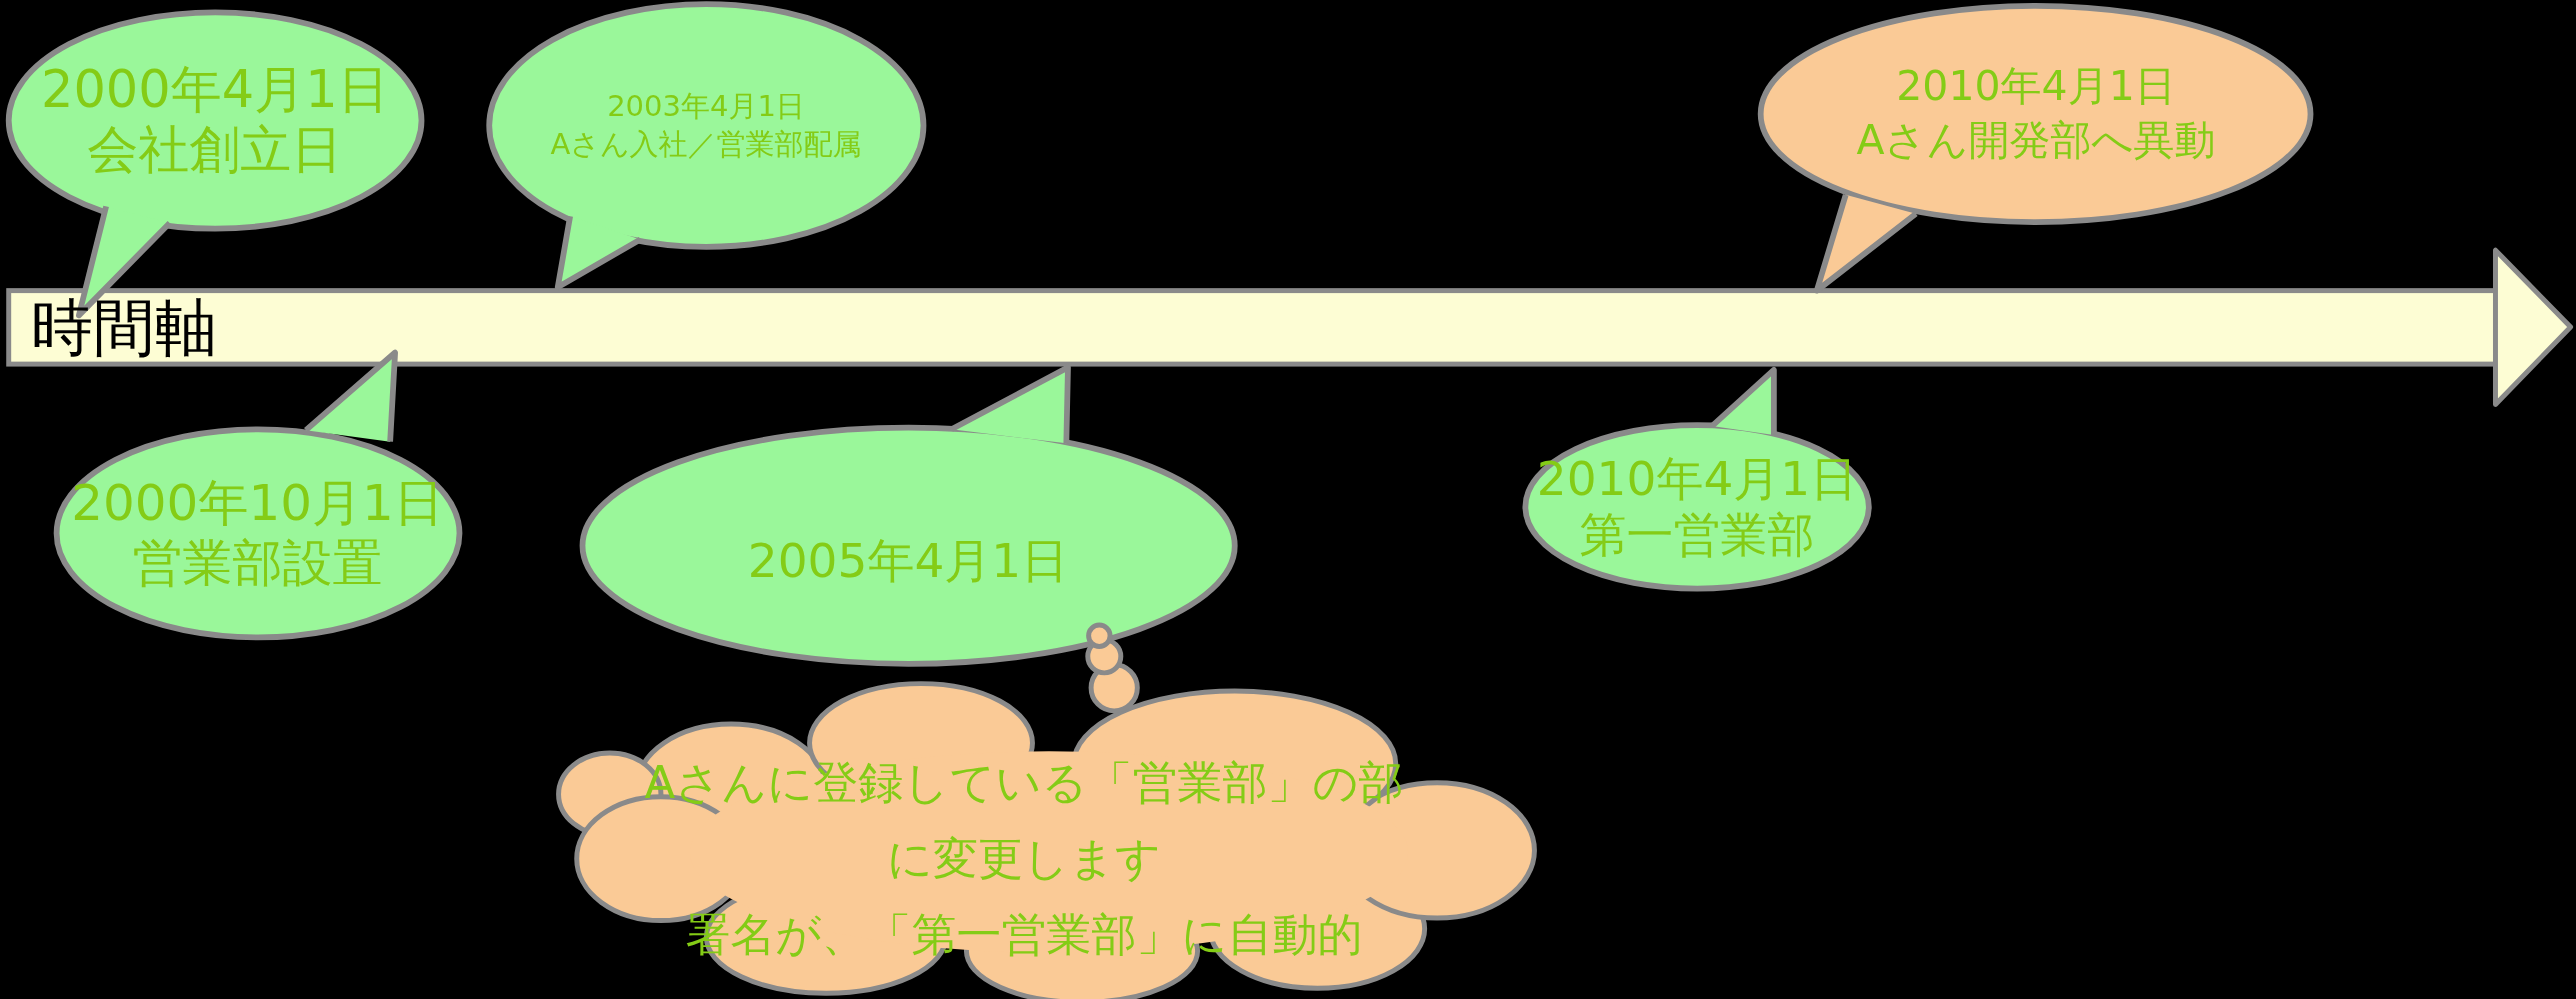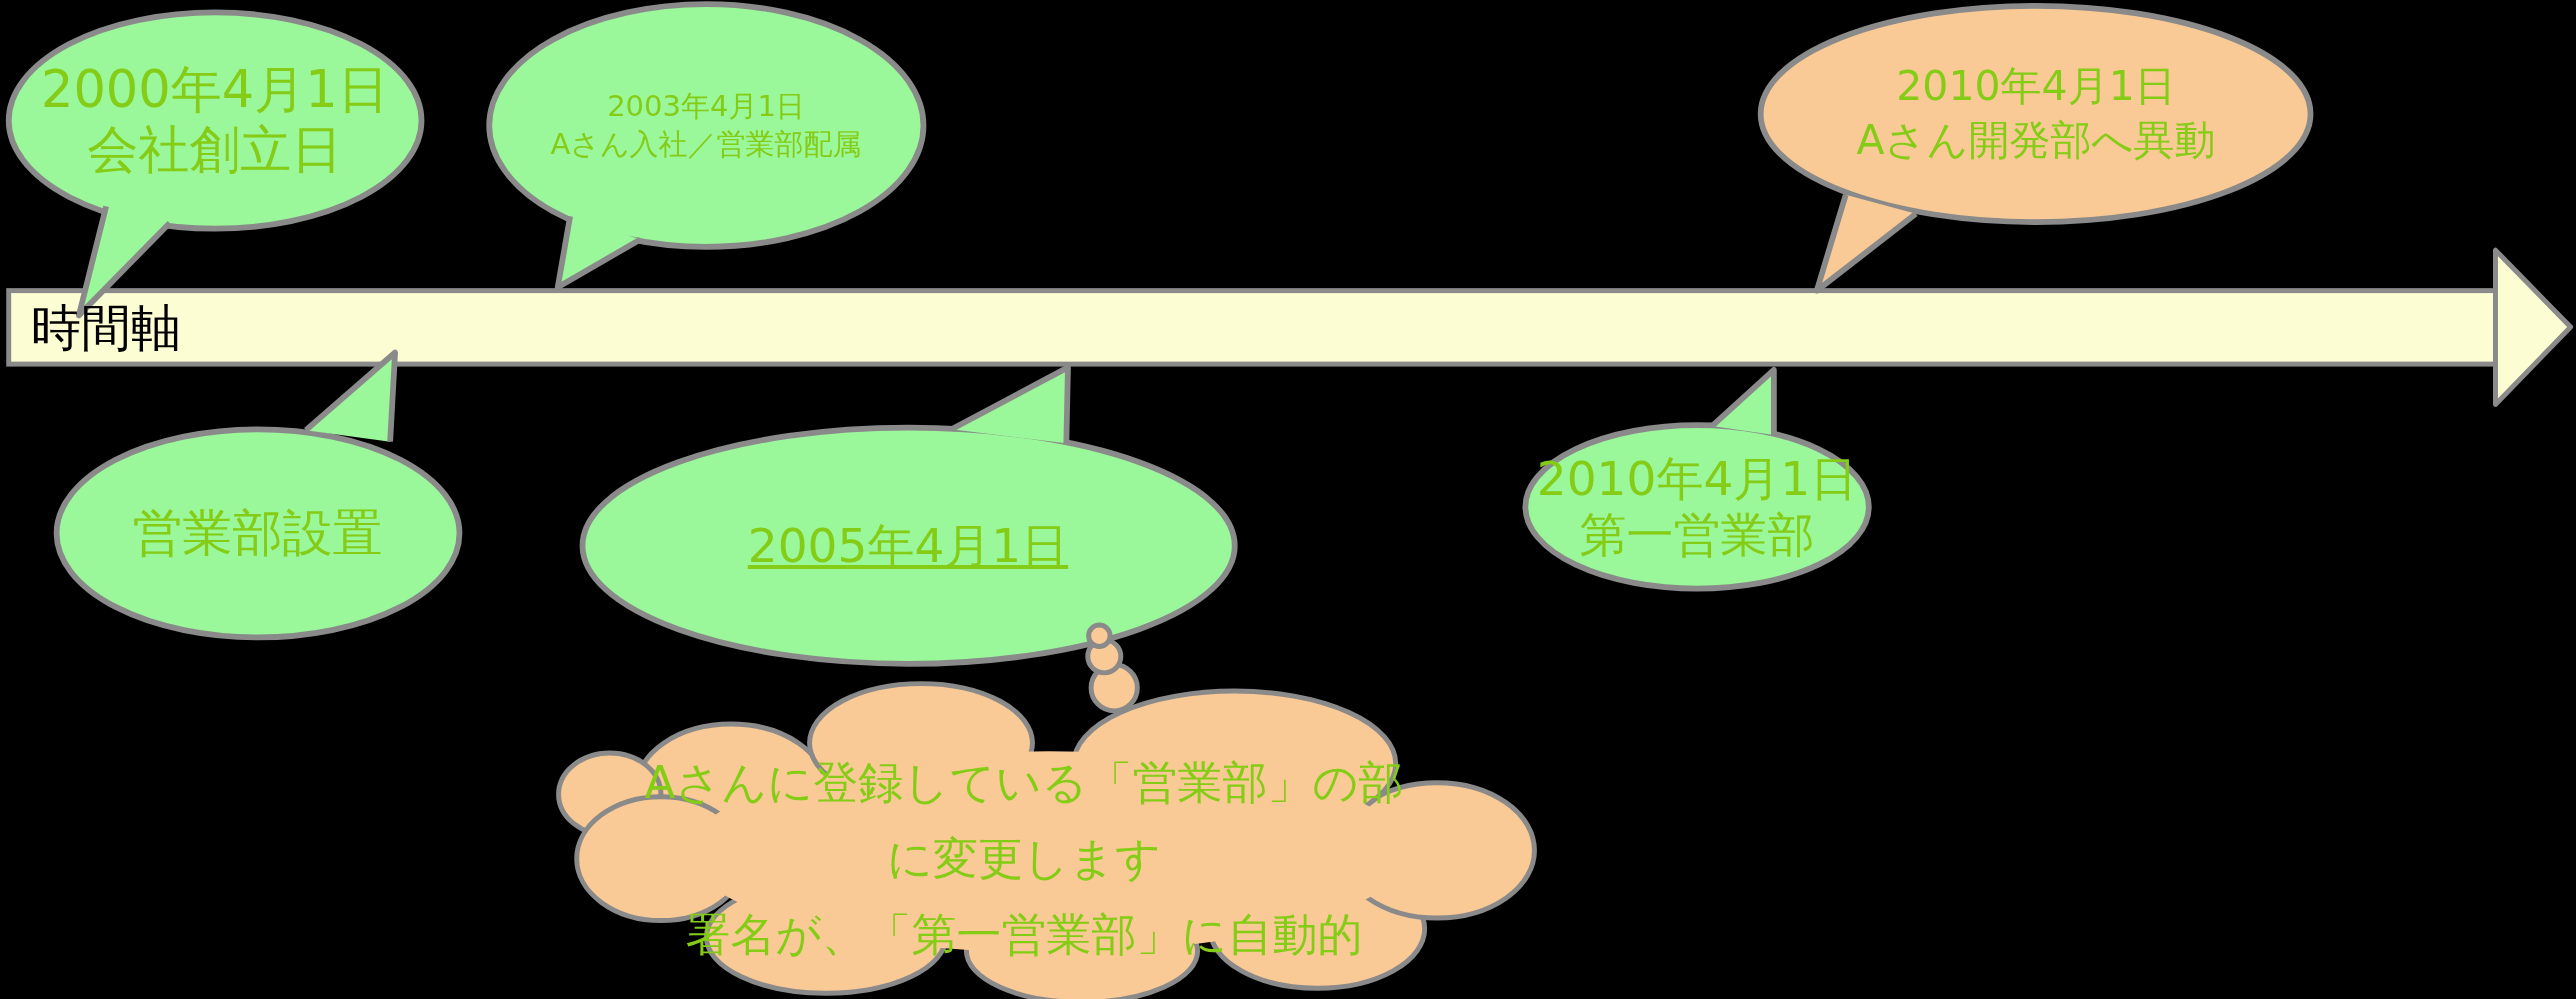--- a/index.html
+++ b/index.html
@@ -15,24 +15,24 @@
   }
   .txt span { display:block; white-space:nowrap; }
   .axis-label {
     position:absolute; display:flex; align-items:center;
     color:#000; pointer-events:none;
   }
   .t-b1 { left:8.3px;   top:12.4px;  width:413px; height:216px; font-size:51px; line-height:1.18; }
   .t-b2 { left:489px;  top:4.1px;   width:434px; height:243px; font-size:29px; line-height:1.28; }
   .t-b3 { left:1761px; top:5px;   width:550px; height:216px; font-size:41px; line-height:1.32; }
   .t-b4 { left:56px;   top:429px; width:403px; height:208px; font-size:50px; line-height:1.2; }
-  .t-b5 { left:582px;  top:428px; width:652px; height:236px; font-size:47px; line-height:1.24;text-decoration:underline; }
+  .t-b5 { left:582px;  top:443px; width:652px; height:236px; font-size:47px; line-height:1.24; }
   .t-b6 { left:1525px; top:425px; width:344px; height:164px; font-size:47px; line-height:1.2; }
   .t-cloud { left:644px; top:756px; width:760px; height:206px; font-size:45px; line-height:1.42;gap:12px; }
-  .t-axis { left:31px; top:291px; height:74px; font-size:50px; }
+  .t-axis { left:31px; top:291px; height:74px; font-size:62px; }
 </style>
 </head>
 <body>
 
 <div class="stage">
 
   <svg width="2576" height="999" viewBox="0 0 3119 1210">
 
     <g>
       <rect x="10" y="352" width="3012" height="89" stroke-width="6" fill="#FDFDD4" stroke="#8A8A8A"></rect>
@@ -102,20 +102,21 @@
     <span>2003年4月1日</span>
     <span>Aさん入社／営業部配属</span>
   </div>
 
   <div class="txt t-b3">
     <span>2010年4月1日</span>
     <span>Aさん開発部へ異動</span>
   </div>
 
   <div class="txt t-b4">
+    <span>2000年10月1日</span>
     <span>営業部設置</span>
   </div>
 
   <div class="txt t-b5">
     <span>2005年4月1日</span>
   </div>
 
   <div class="txt t-b6">
     <span>2010年4月1日</span>
     <span>第一営業部</span>

